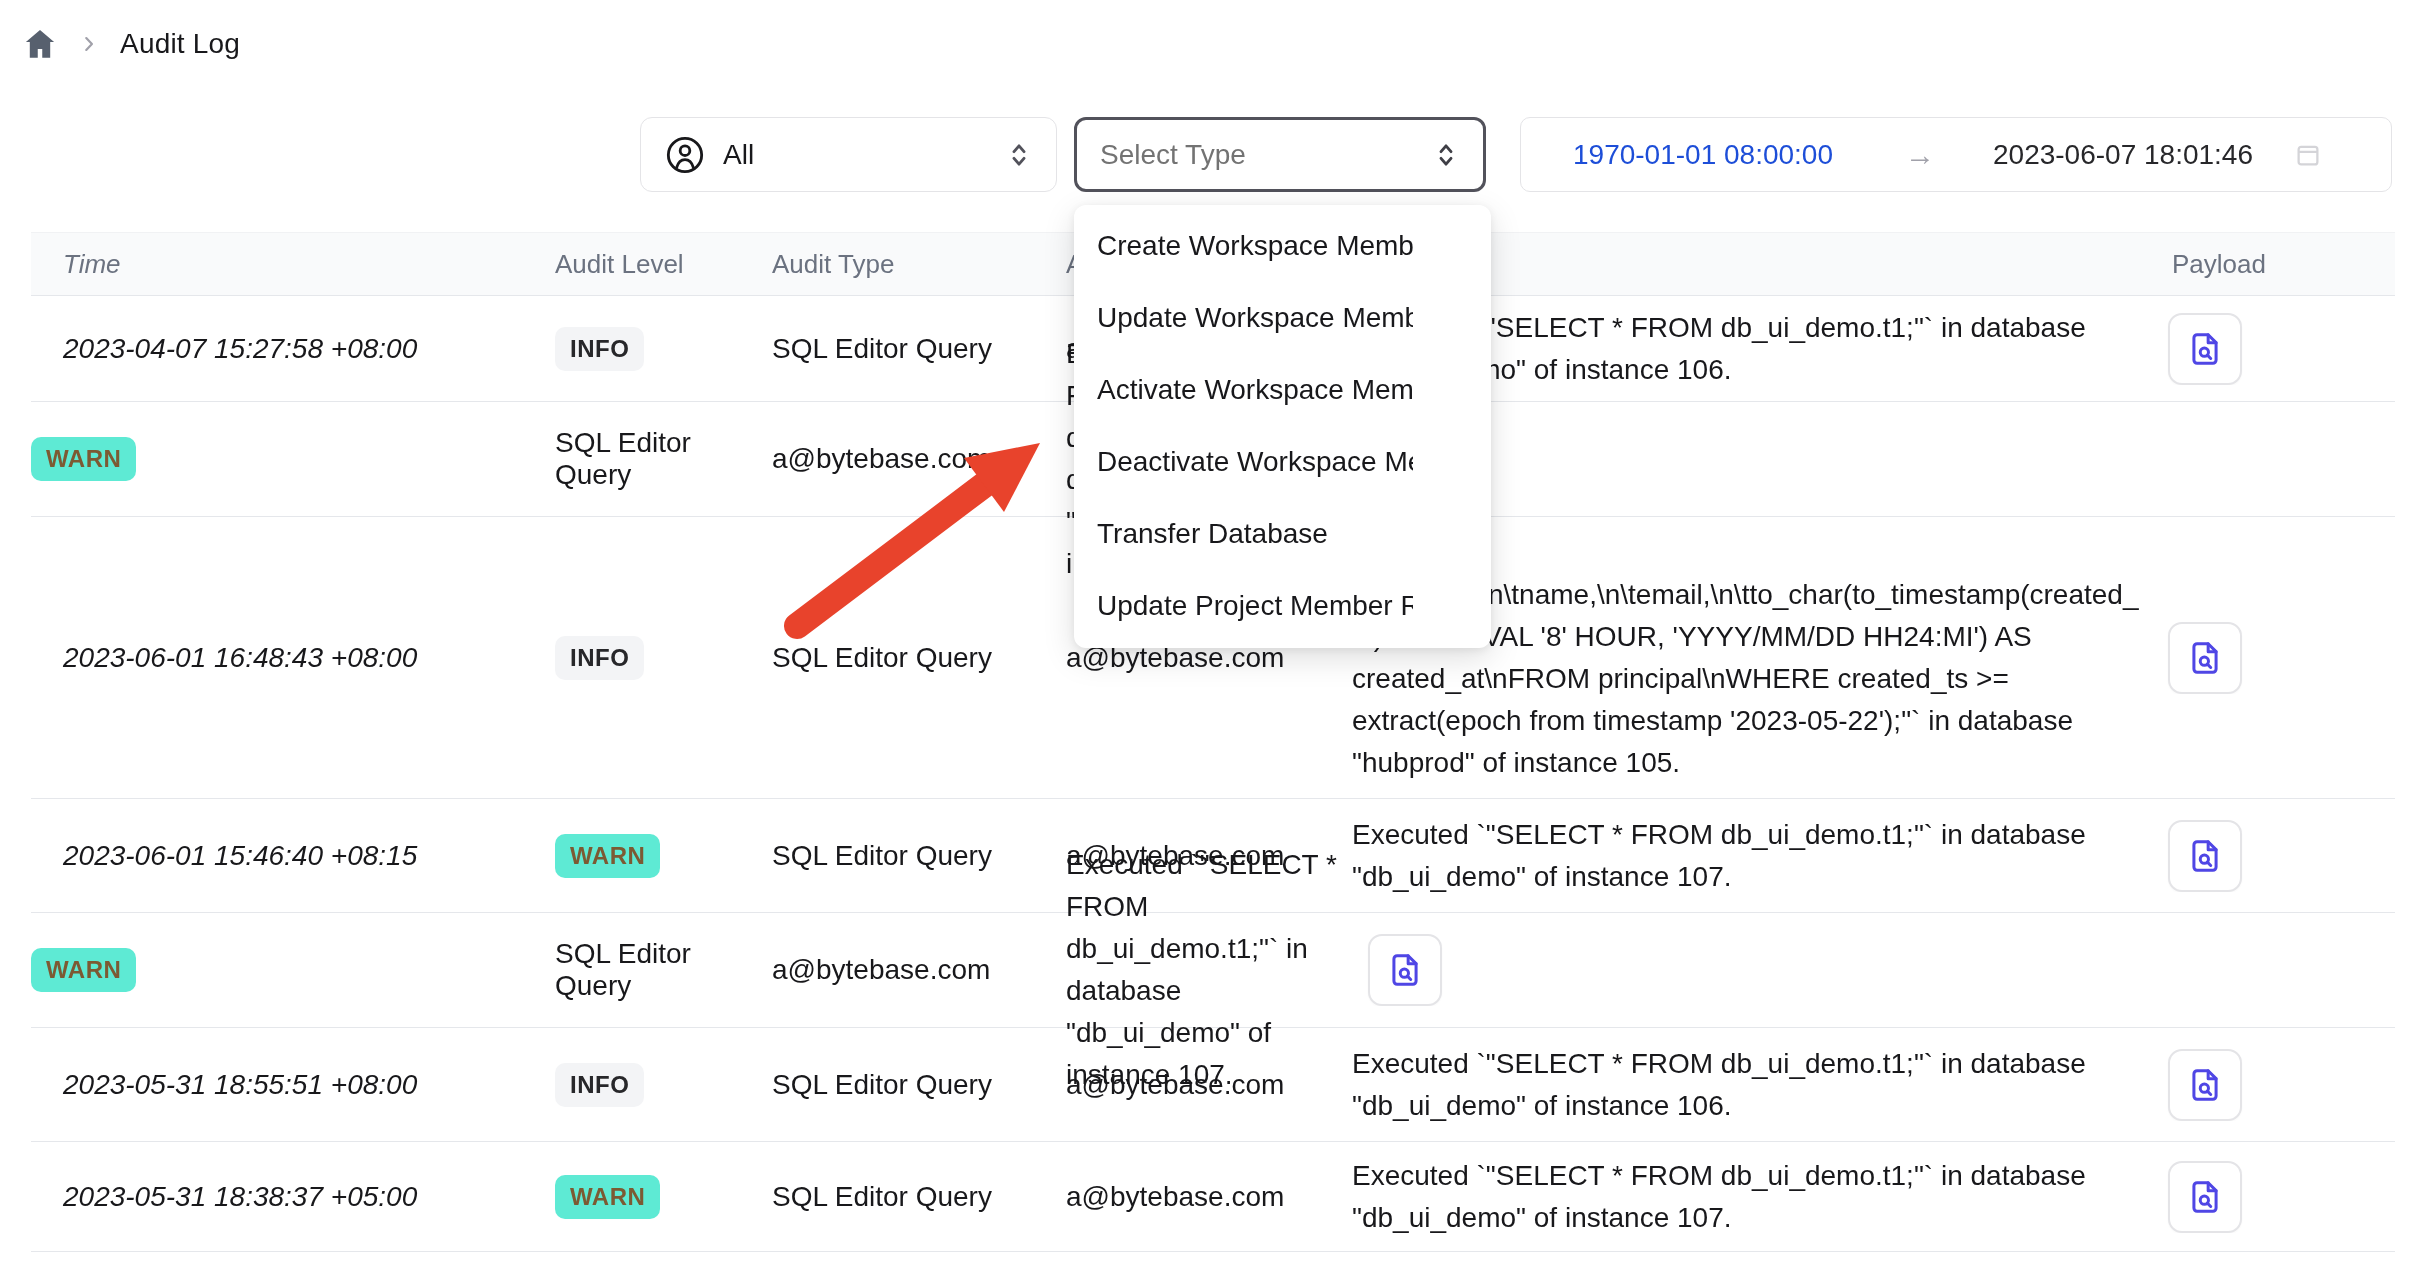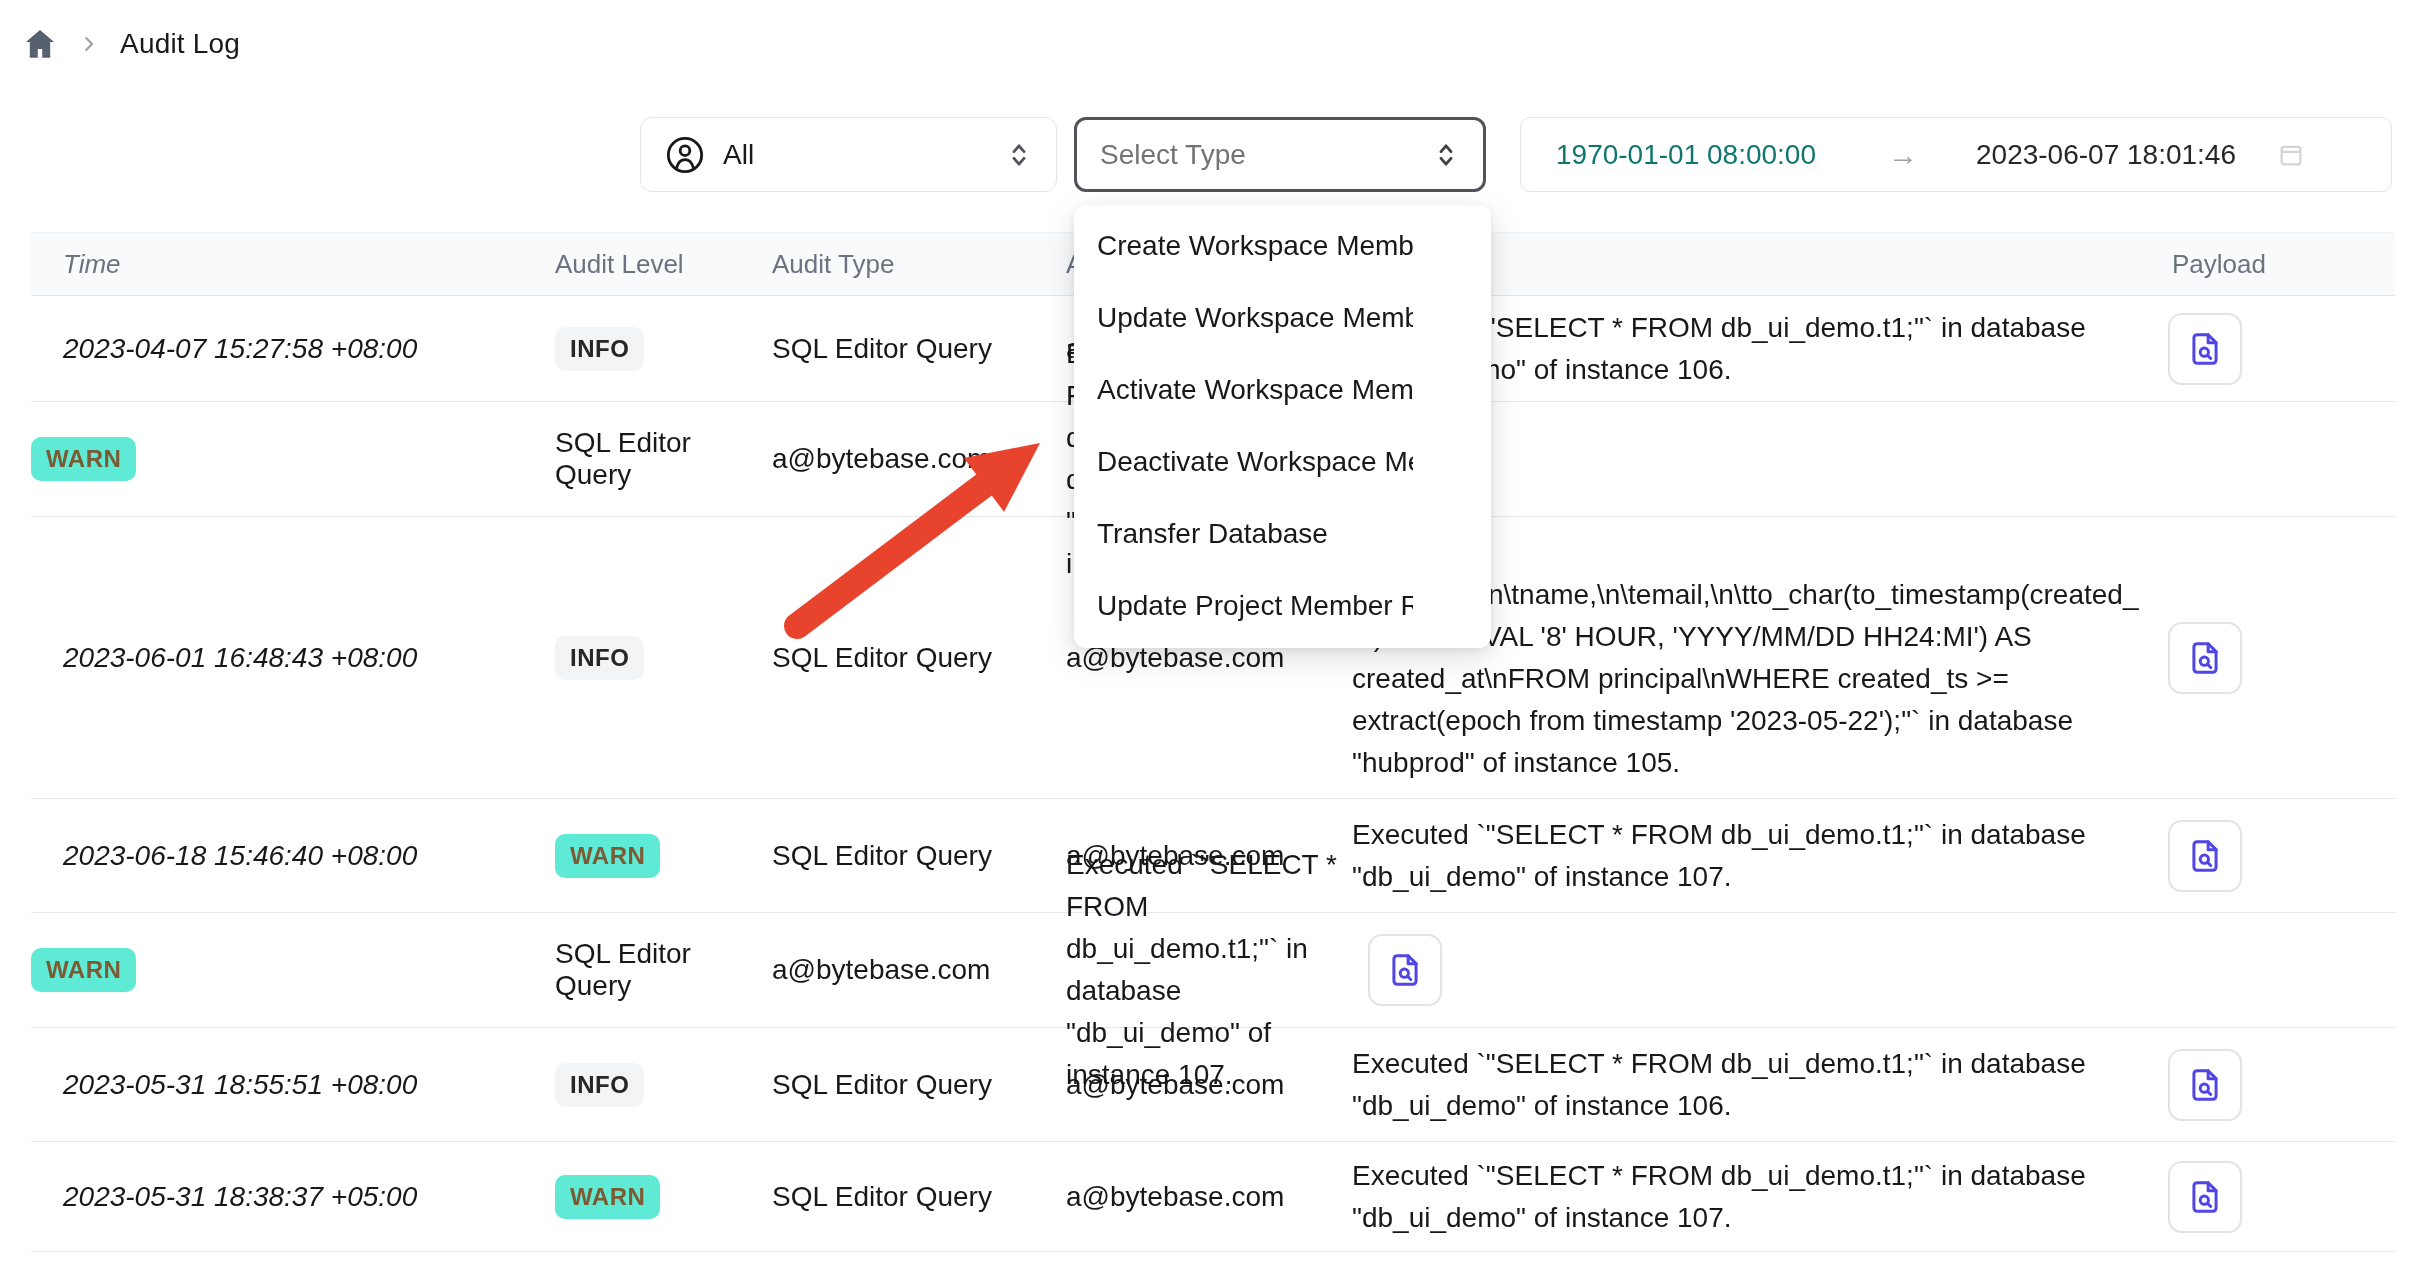--- a/index.html
+++ b/index.html
@@ -18,21 +18,21 @@
   .sel { height:75px; border:1.5px solid #e4e4e7; border-radius:12px; background:#fff;
     display:flex; align-items:center; }
   .sel-actor { width:417px; padding:0 22px 0 24px; gap:18px; }
   .sel-actor .lbl { font-size:28px; color:#18181b; flex:1; }
   .sel-type { width:412px; margin-left:17px; padding:0 22px 0 23px; border:3px solid #52525b; }
   .sel-type .ph { font-size:28px; color:#737373; flex:1; }
   .icon-updown { width:30px; height:30px; flex:none; }
   .icon-user { width:40px; height:40px; flex:none; }
   .daterange { width:872px; height:75px; margin-left:34px; border:1.5px solid #e4e4e7;
     border-radius:10px; display:flex; align-items:center; padding:0 24px; }
-  .daterange .dstart { font-size:28px; color:#0f766e; margin-left:11px; }
+  .daterange .dstart { font-size:28px; color:#1d4ed8; margin-left:28px; }
   .daterange .darrow { font-size:30px; color:#a1a1aa; margin-left:72px; }
   .daterange .dend { font-size:28px; color:#27272a; margin-left:58px; }
   .icon-cal { width:30px; height:30px; margin-left:40px; flex:none; }
 
   
   .table { position:absolute; left:31px; top:232px; width:2364px; z-index:1; }
   .thead, .row { display:grid; grid-template-columns:524px 217px 294px 286px 800px 243px; align-items:center; }
   .thead { height:64px; background:#f9fafb; color:#6b7280; font-size:26px; font-weight:500;
     border-top:1px solid #f1f2f4; border-bottom:1px solid #e5e7eb; }
   .thead .c-time, .row .c-time { padding-left:32px; }
@@ -170,21 +170,21 @@
           <path d="M14 3H7a2 2 0 0 0-2 2v14a2 2 0 0 0 2 2h10a2 2 0 0 0 2-2V8z"></path>
               <path d="M14 3v5h5"></path>
           <circle cx="11.6" cy="14" r="2.6"></circle>
               <path d="m13.5 15.9 2.1 2.1"></path>
         </svg>
           </div>
         </div>
     </div>
 
     <div class="row r4">
-      <div class="cell c-time">2023-06-18 15:46:40 +08:00</div>
+      <div class="cell c-time">2023-06-01 15:46:40 +08:15</div>
       <div class="cell"><span class="badge warn">WARN</span></div>
       <div class="cell">SQL Editor Query</div>
       <div class="cell">a@bytebase.com</div>
       <div class="cell c-comment">Executed `"SELECT * FROM db_ui_demo.t1;"` in database "db_ui_demo" of instance 107.</div>
       <div class="cell c-payload">
           <div class="pl-btn">
         <svg class="icon-filesearch" viewBox="0 0 24 24" fill="none" stroke="#4f46e5" stroke-width="1.9" stroke-linecap="round" stroke-linejoin="round">
           <path d="M14 3H7a2 2 0 0 0-2 2v14a2 2 0 0 0 2 2h10a2 2 0 0 0 2-2V8z"></path>
               <path d="M14 3v5h5"></path>
           <circle cx="11.6" cy="14" r="2.6"></circle>

